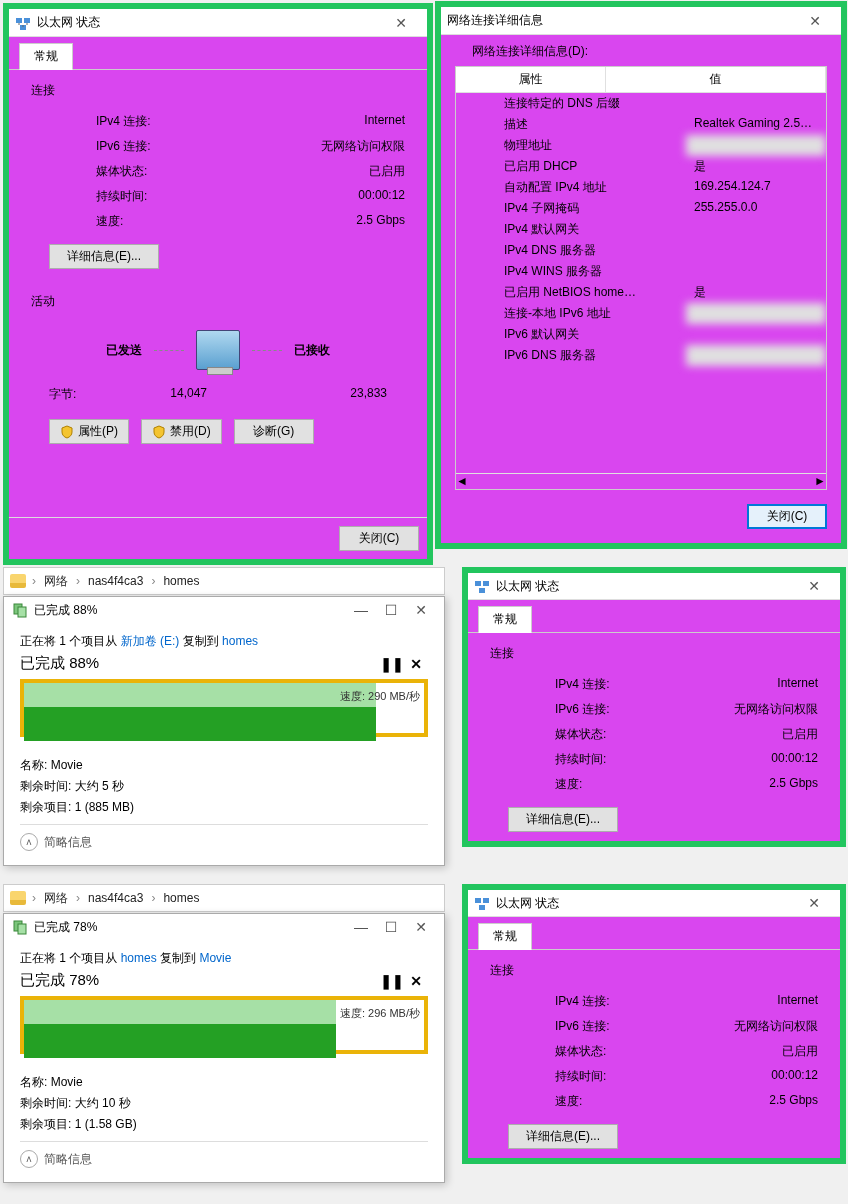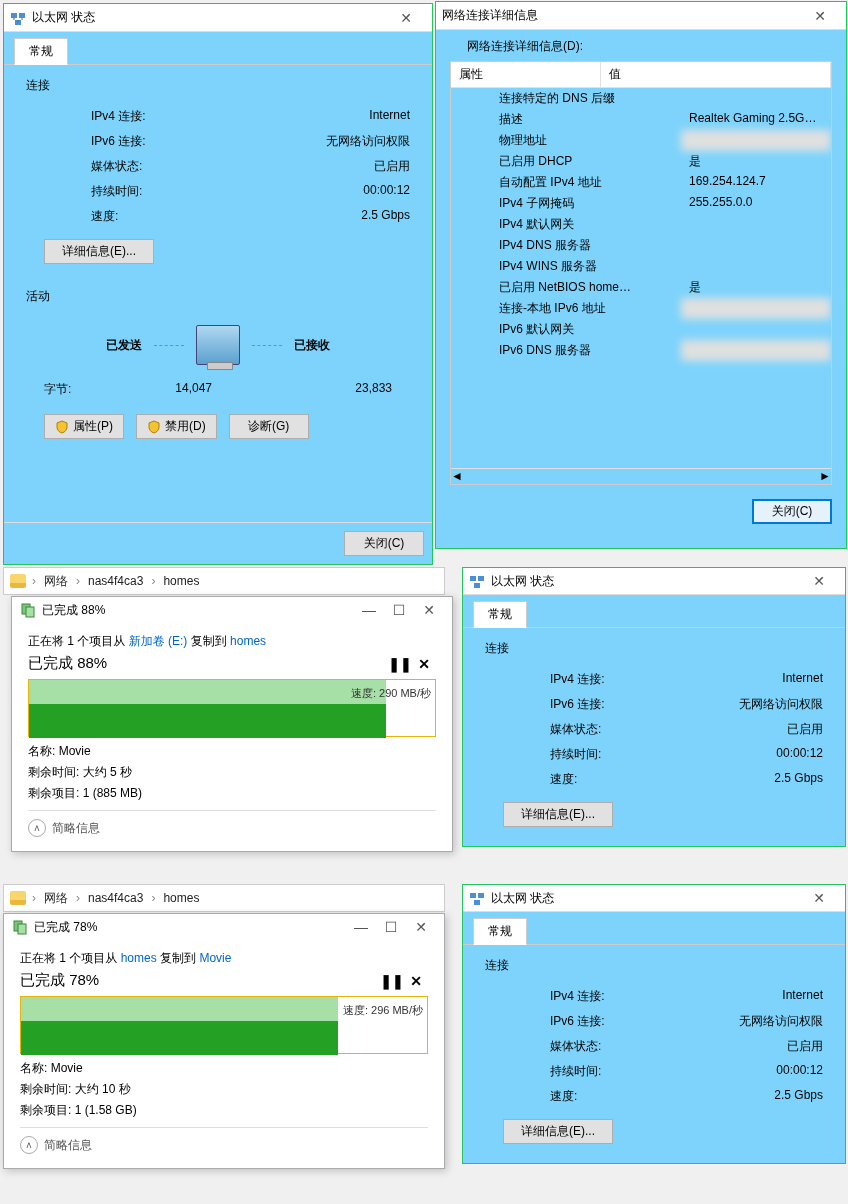--- a/index.html
+++ b/index.html
@@ -1,17 +1,17 @@
 <!DOCTYPE html>
 <html><head>
 <meta charset="utf-8">
 <style>
 * { box-sizing: border-box; margin: 0; padding: 0; font-family: "Microsoft YaHei", "Segoe UI", sans-serif; }
 body { background: #f0f0f0; width: 848px; height: 1204px; position: relative; font-size: 12px; color: #000; }
-.window { position: absolute; background: #7dd3fc; border: 1px solid #22c55e; display: flex; flex-direction: column; }
+.window { position: absolute; background: #d946ef; border: 6px solid #22c55e; display: flex; flex-direction: column; }
 .titlebar { display: flex; align-items: center; height: 28px; padding: 0 6px; border-bottom: 1px solid #ddd; background: #fff; }
 .titlebar-icon { width: 16px; height: 16px; margin-right: 6px; }
 .titlebar-title { flex: 1; font-size: 12px; }
 .titlebar-close { width: 40px; height: 26px; display: flex; align-items: center; justify-content: center; font-size: 14px; cursor: pointer; color: #555; }
 .tabrow { display: flex; padding: 6px 10px 0 10px; border-bottom: 1px solid #ccc; }
 .tab { padding: 4px 14px; border: 1px solid #ccc; border-bottom: 1px solid #fff; background: #fff; margin-bottom: -1px; font-size: 12px; }
 .content { padding: 12px 22px; flex: 1; }
 .section-title { font-size: 12px; margin-bottom: 10px; }
 .kv-row { display: flex; padding: 4px 0 4px 18px; font-size: 12px; }
 .kv-label { flex: 1; margin-left: 47px; }
@@ -26,21 +26,21 @@
 .bytes-row { display: flex; padding: 6px 18px; font-size: 12px; }
 .bytes-label { flex: 1; }
 .bytes-sent { width: 100px; text-align: right; }
 .bytes-spacer { width: 100px; }
 .bytes-recv { width: 80px; text-align: right; }
 .action-buttons { display: flex; gap: 12px; padding: 10px 18px; }
 .shield-icon { width:14px; height:14px; }
 
 .detail-label { padding: 8px 14px 6px 31px; font-size: 12px; }
 .detail-table { margin: 0 14px; border: 1px solid #ccc; font-size: 12px; }
-.detail-header { display: flex; background: #fff; border-bottom: 1px solid #e0e0e0; }
+.detail-header { display: flex; background: #fff; border-bottom: 1px solid #e0e0e0; text-align: center; }
 .detail-header > div { padding: 4px 8px; border-right: 1px solid #e0e0e0; }
 .detail-body { height: 380px; overflow: auto; }
 .detail-row { display: flex; }
 .detail-row > div { padding: 2px 8px; white-space: nowrap; overflow: hidden; text-overflow: ellipsis; margin-left: 40px; }
 .col-prop { width: 150px; }
 .col-val { flex: 1; }
 .blurred { filter: blur(4px); background: #e0e0e0; color: transparent; min-height: 16px; }
 
 .explorer-bar { position: absolute; height: 28px; background: #fff; border: 1px solid #ccc; display: flex; align-items: center; padding: 0 6px; gap: 4px; }
 .folder-icon { width: 16px; height: 14px; background: #f9d56e; border-radius: 2px; border-bottom: 5px solid #e8b93a; }
@@ -50,21 +50,21 @@
 .copy-dialog { position: absolute; background: #fff; border: 1px solid #aaa; box-shadow: 2px 2px 8px rgba(0,0,0,0.2); }
 .copy-title { display: flex; align-items: center; height: 26px; padding: 0 8px; }
 .copy-title-text { flex: 1; font-size: 12px; }
 .copy-min, .copy-max, .copy-close { width: 30px; text-align: center; color: #555; cursor: pointer; font-size: 14px; }
 .copy-body { padding: 10px 16px 14px 16px; }
 .copy-line { font-size: 12px; margin-bottom: 4px; }
 .copy-line a { color: #0066cc; text-decoration: none; }
 .copy-completed { font-size: 15px; margin-bottom: 6px; display: flex; align-items: center; }
 .copy-completed-text { flex: 1; }
 .copy-pause, .copy-cancel { width: 24px; text-align: center; font-size: 14px; cursor: pointer; font-weight: bold; }
-.copy-graph { border: 1px solid #eab308; height: 58px; position: relative; background: #fff; margin-bottom: 6px; }
+.copy-graph { border: 4px solid #eab308; height: 58px; position: relative; background: #fff; margin-bottom: 20px; }
 .copy-graph-top { position: absolute; top: 0; left: 0; height: 24px; background: #a6e0a6; }
 .copy-graph-bottom { position: absolute; top: 24px; left: 0; height: 34px; background: #24a024; }
 .copy-speed-label { position: absolute; right: 4px; top: 6px; font-size: 11px; color: #333; }
 .copy-lesser { height: 1px; background: #ddd; margin: 8px 0; }
 .lesser-row { display: flex; align-items: center; gap: 6px; color: #555; cursor: pointer; }
 .chev-circle { width: 18px; height: 18px; border: 1px solid #aaa; border-radius: 50%; display: flex; align-items: center; justify-content: center; font-size: 10px; }
 </style>
 </head>
 <body>
 
@@ -222,21 +222,21 @@
 <div class="explorer-bar" style="left:3px; top:567px; width:442px;">
   <div class="folder-icon"></div>
   <span class="breadcrumb-sep">›</span>
   <span class="breadcrumb-item">网络</span>
   <span class="breadcrumb-sep">›</span>
   <span class="breadcrumb-item">nas4f4ca3</span>
   <span class="breadcrumb-sep">›</span>
   <span class="breadcrumb-item">homes</span>
 </div>
 
-<div class="copy-dialog" style="left:11px; top:596px; width:442px;">
+<div class="copy-dialog" style="left:3px; top:596px; width:442px;">
   <div class="copy-title">
     <svg width="16" height="16">
         <rect x="2" y="2" width="8" height="10" fill="#7cc67c" stroke="#3a883a"></rect>
         <rect x="6" y="5" width="8" height="10" fill="#a6e0a6" stroke="#3a883a"></rect>
       </svg>
     <span class="copy-title-text" style="margin-left:6px;">已完成 88%</span>
     <span class="copy-min">—</span>
     <span class="copy-max">☐</span>
     <span class="copy-close">✕</span>
   </div>

